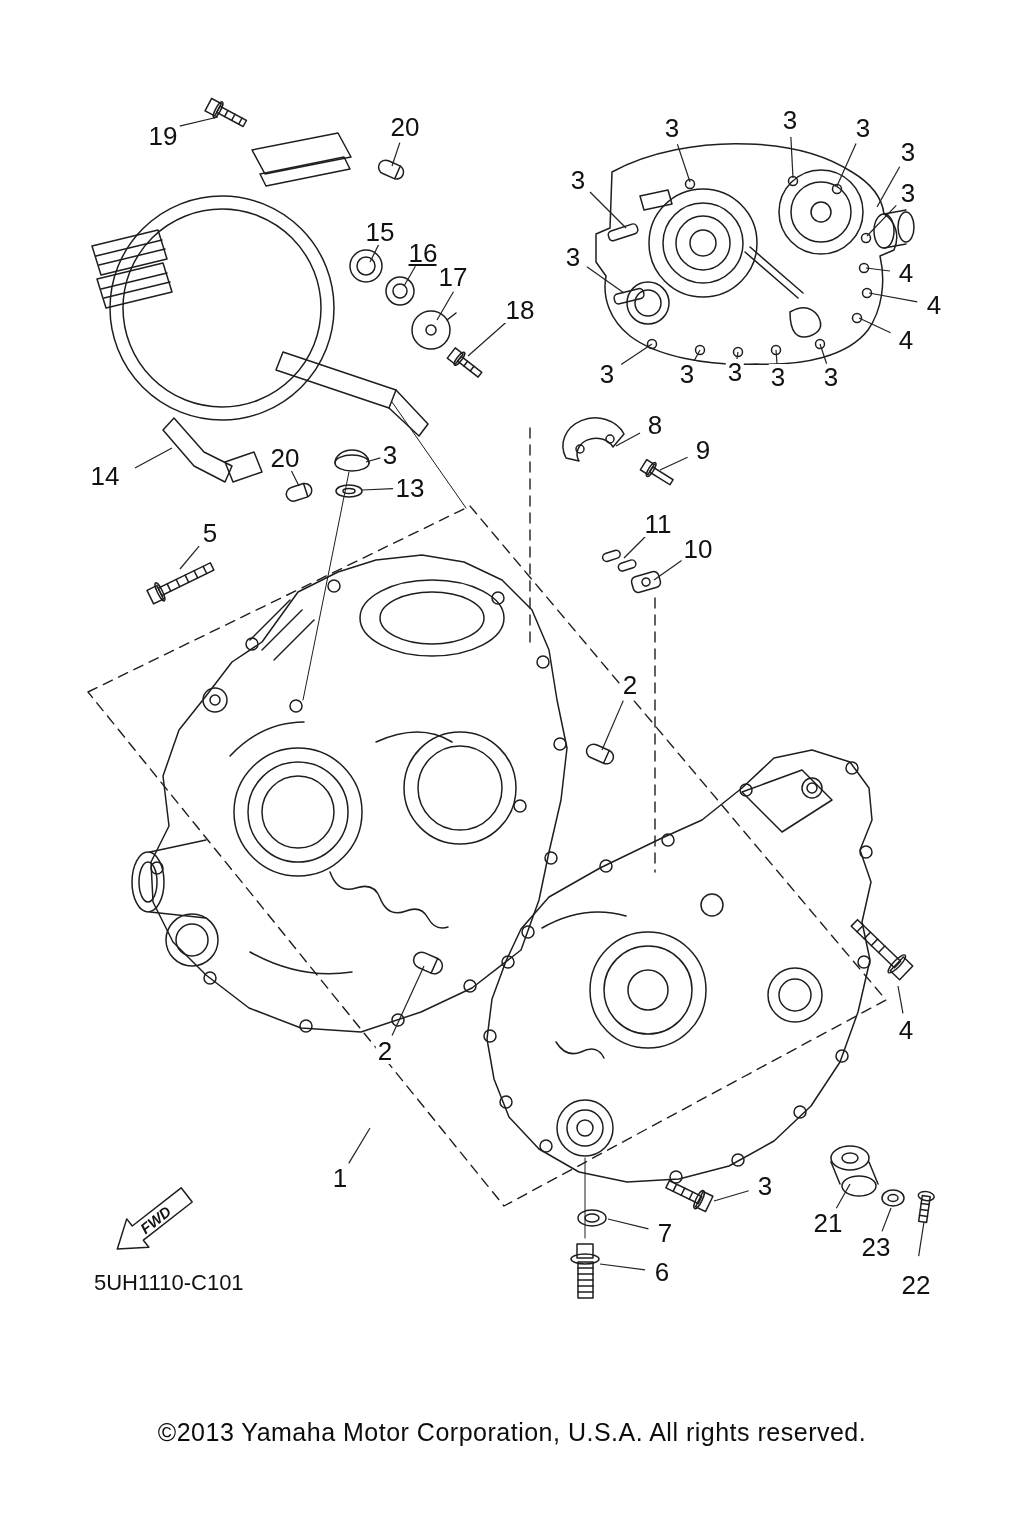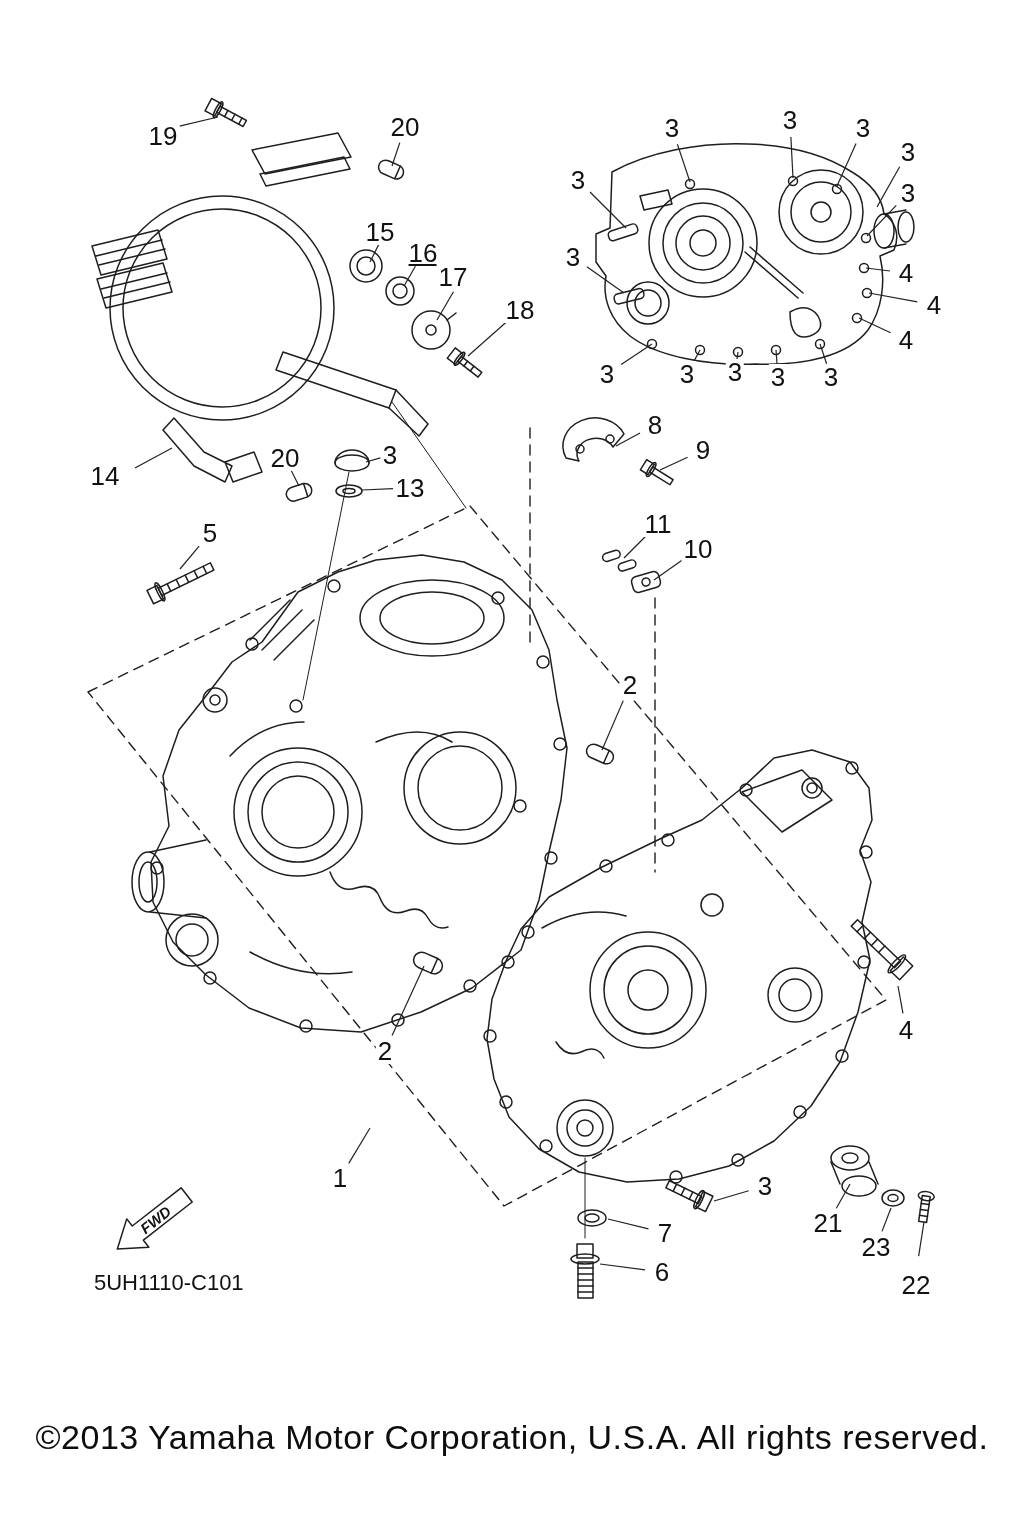--- a/index.html
+++ b/index.html
@@ -7,21 +7,21 @@
   .stage { position:relative; width:1024px; height:1536px; background:#fff; margin:0 auto; overflow:hidden; }
   .art, .leaders, .callout-layer { position:absolute; left:0; top:0; width:1024px; height:1536px; }
   .callout-layer { pointer-events:none; }
   .callout {
     position:absolute; transform:translate(-50%,-50%);
     font-size:26px; line-height:1; color:#111; background:#fff; padding:0 2px;
   }
   .leaders line { stroke:#222; stroke-width:1.2; }
   .copyright {
     position:absolute; left:0; right:0; top:1418px; text-align:center;
-    font-size:34px; color:#0d0d0d; letter-spacing:0.5px;
+    font-size:25px; color:#0d0d0d; letter-spacing:0.5px;
   }
 </style>
 </head>
 <body>
 
 <div class="stage">
 
   <svg class="art" viewBox="0 0 1024 1536" xmlns="http://www.w3.org/2000/svg">
     <g stroke="#1e1e1e" fill="none" stroke-width="1.5" stroke-linecap="round" stroke-linejoin="round">
 

